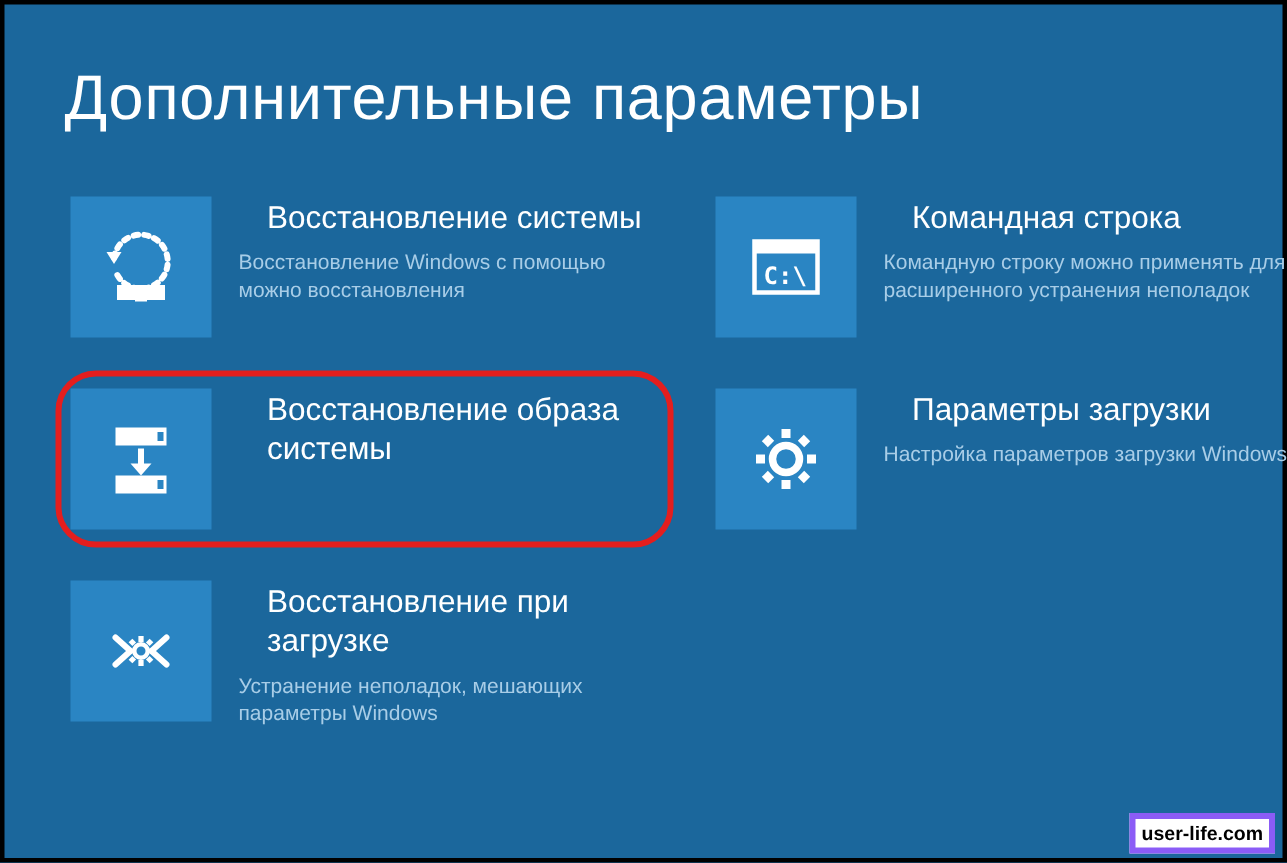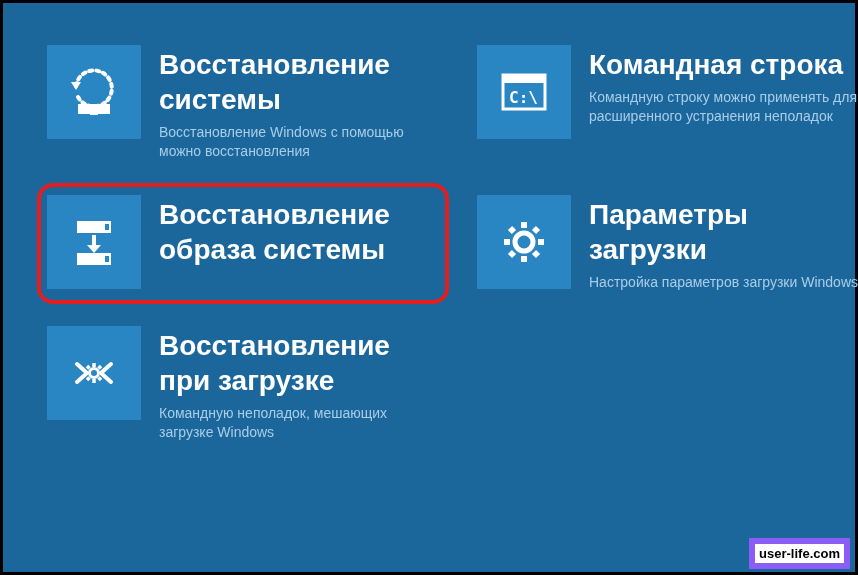--- a/index.html
+++ b/index.html
@@ -35,68 +35,70 @@
     }
     .option-tile {
       display: flex;
       align-items: flex-start;
       gap: 18px;
       padding: 4px;
       cursor: pointer;
     }
     .option-tile.highlighted {
       border: 4px solid #e41e1e;
-      border-radius: 16px;
+      border-radius: 27px;
       padding: 8px 6px;
       margin: -8px -6px;
     }
     .tile-icon {
       width: 94px;
       height: 94px;
       background: #2a85c3;
       flex-shrink: 0;
       display: flex;
       align-items: center;
       justify-content: center;
     }
     .tile-text {
       flex: 1;
       padding-top: 2px;
     }
     .tile-title {
       color: #fff;
-      font-size: 28px;
-      font-weight: 700;
+      font-size: 21px;
+      font-weight: 400;
       line-height: 1.25;
       margin-bottom: 6px;
+      margin-left: 19px;
     }
     .tile-desc {
       color: #a8cde7;
       font-size: 14px;
       font-weight: 400;
       line-height: 1.35;
     }
     .watermark {
       position: absolute;
       bottom: 6px;
       right: 8px;
       background: #fff;
       color: #000;
       font-family: Arial, sans-serif;
       font-size: 13px;
       font-weight: bold;
       padding: 2px 4px;
-      border: 6px solid #8b5cf6;
+      border: 4px solid #8b5cf6;
     }
     svg { display: block; }
   </style>
 </head>
 <body>
 
 <div class="screen">
+  <h1 class="page-title">Дополнительные параметры</h1>
 
   <div class="options-grid">
 
     <div class="option-tile">
       <div class="tile-icon">
         <svg width="60" height="60" viewBox="0 0 60 60">
           <path d="M 12 24 A 18 18 0 1 1 14 35" stroke="#fff" stroke-width="4" fill="none" stroke-dasharray="3 4" stroke-linecap="round"></path>
           <polygon points="7,20 17,20 12,28" fill="#fff"></polygon>
           <rect x="14" y="42" width="32" height="10" fill="#fff"></rect>
           <rect x="26" y="50" width="8" height="3" fill="#fff"></rect>
@@ -177,20 +179,20 @@
               <line x1="-7" y1="-7" x2="-4.5" y2="-4.5"></line>
               <line x1="7" y1="-7" x2="4.5" y2="-4.5"></line>
               <line x1="-7" y1="7" x2="-4.5" y2="4.5"></line>
               <line x1="7" y1="7" x2="4.5" y2="4.5"></line>
             </g>
           </g>
         </svg>
       </div>
       <div class="tile-text">
         <div class="tile-title">Восстановление при загрузке</div>
-        <div class="tile-desc">Командную неполадок, мешающих загрузке Windows</div>
+        <div class="tile-desc">Устранение неполадок, мешающих параметры Windows</div>
       </div>
     </div>
 
   </div>
 </div>
 
 <div class="watermark">user-life.com</div>
 
 </body></html>

